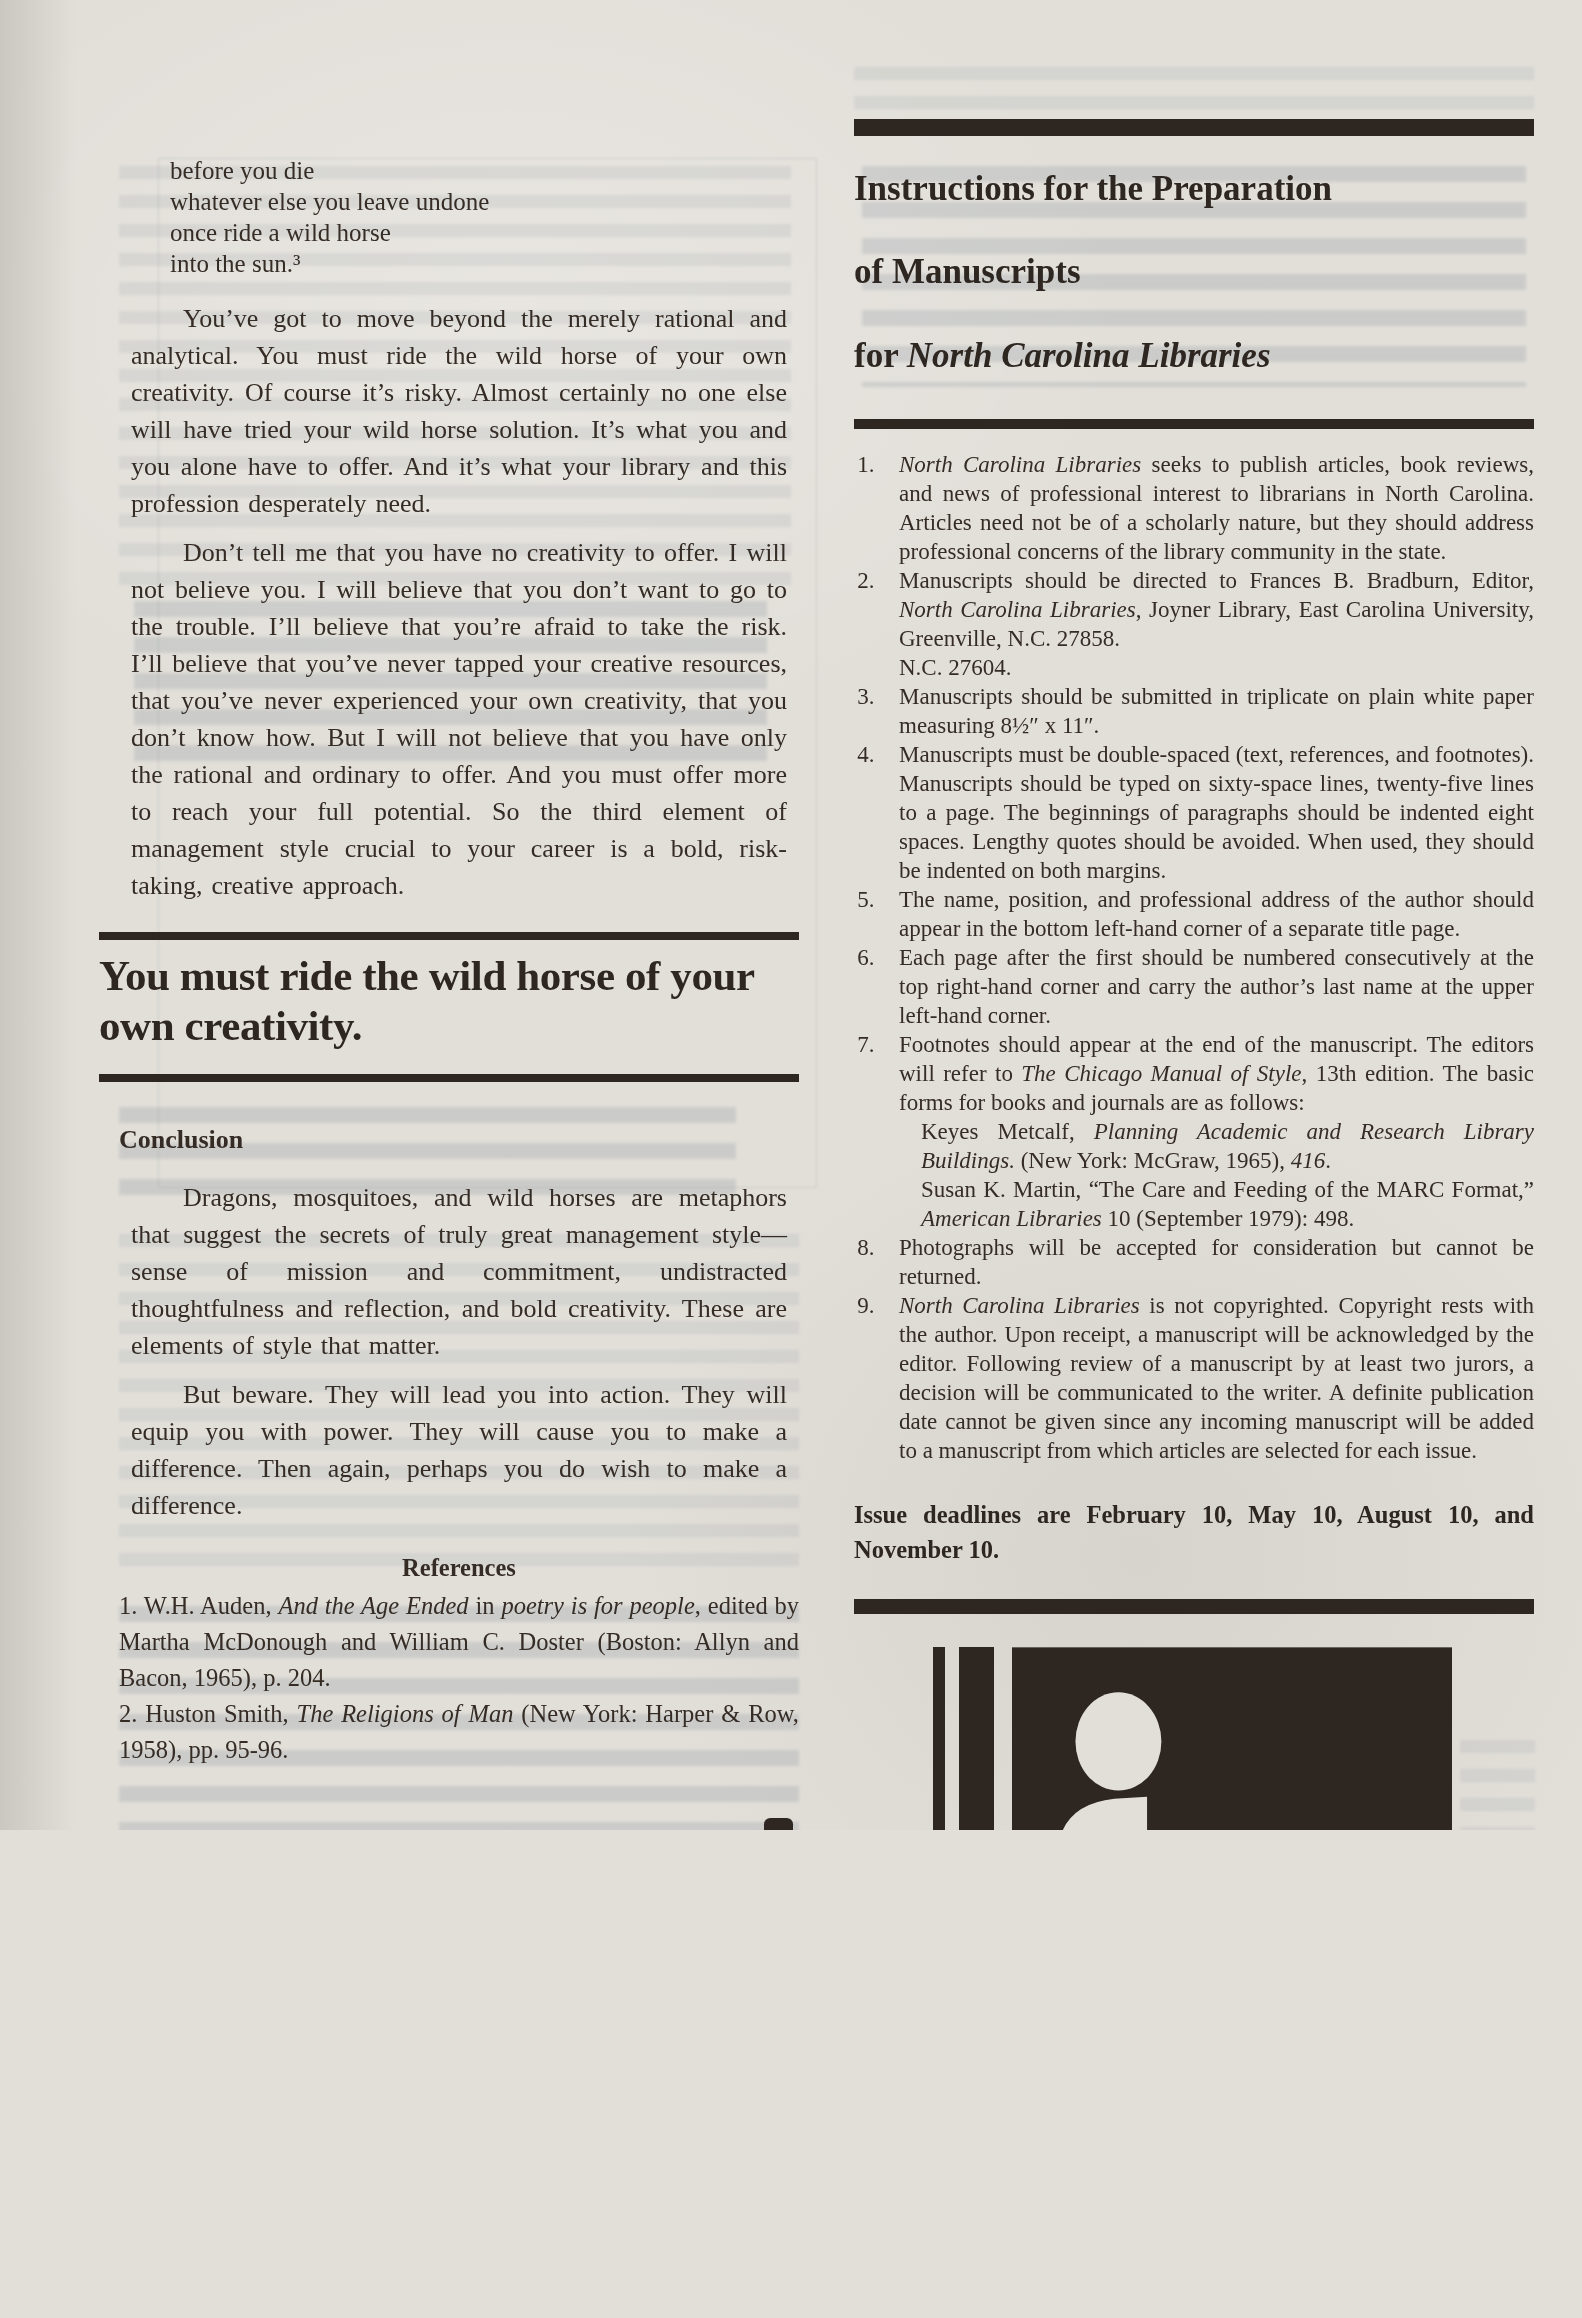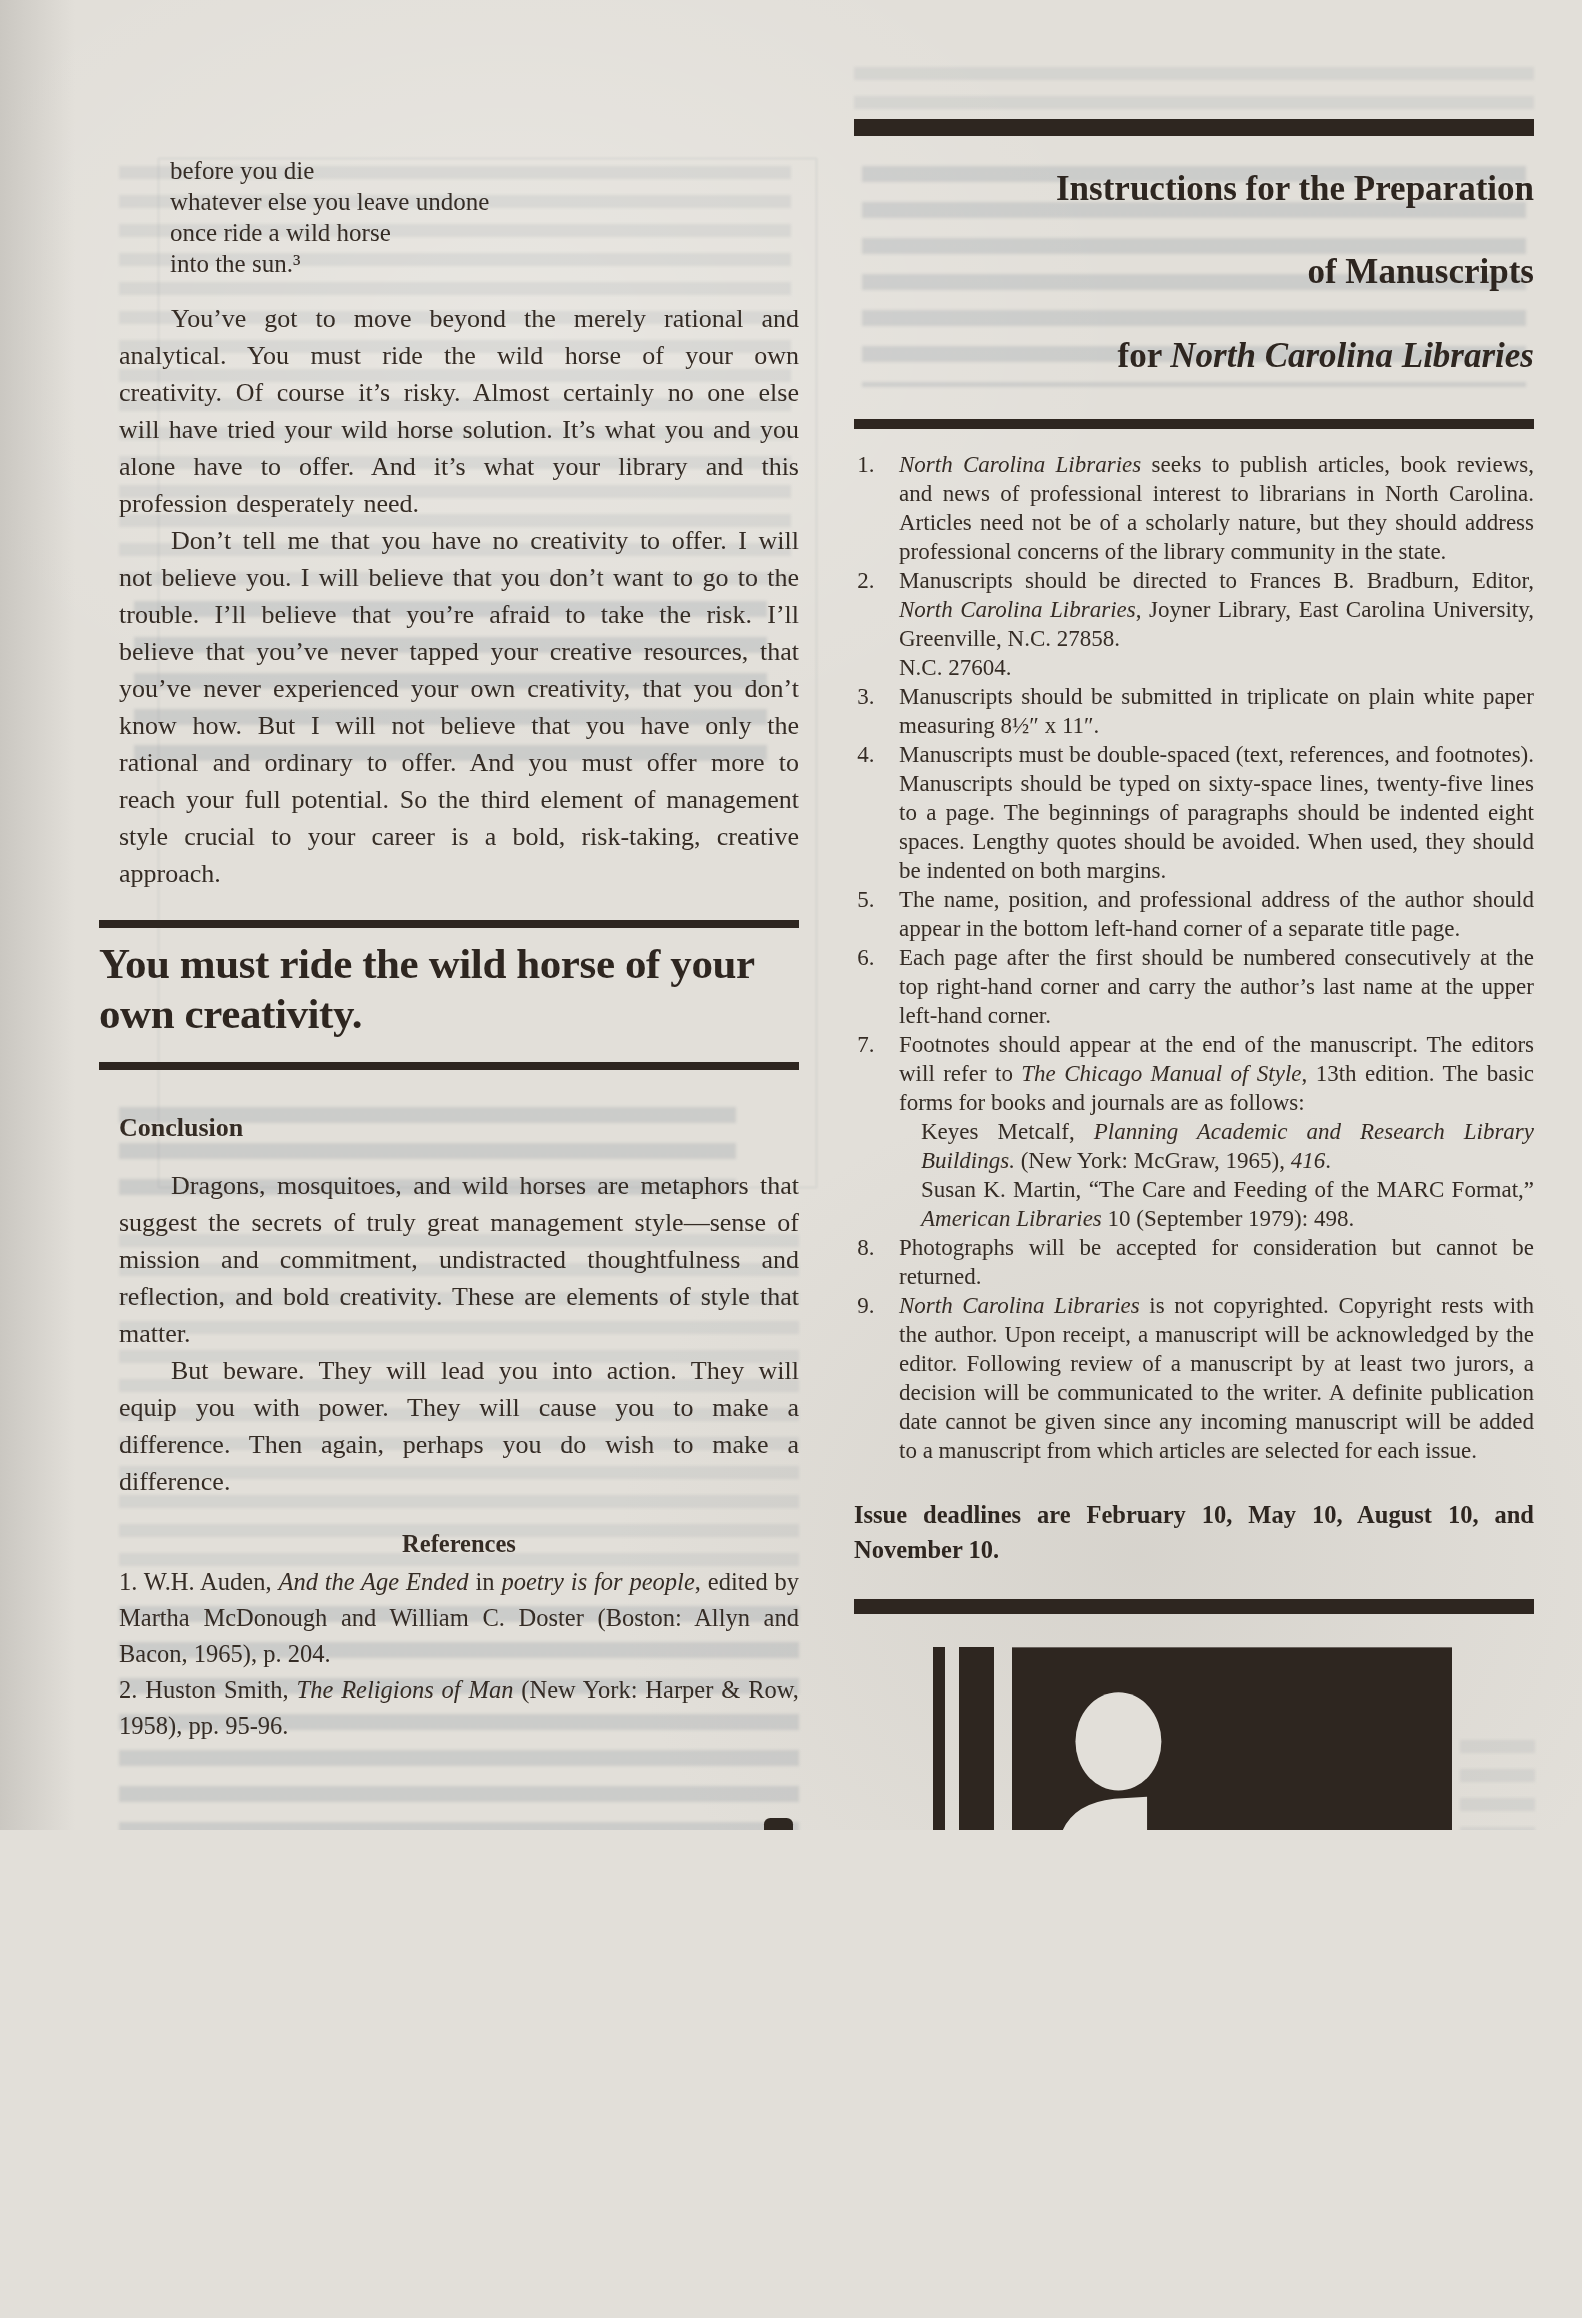--- a/index.html
+++ b/index.html
@@ -20,40 +20,40 @@
   .gutter{position:absolute;left:0;top:0;width:75px;height:100%;
     background:linear-gradient(90deg,#c6c3bd 0%, rgba(198,195,189,0) 100%);opacity:.85;}
   
   .ghost{position:absolute;pointer-events:none;filter:blur(1.4px);
     background:repeating-linear-gradient(180deg, rgba(124,137,148,.13) 0 12.7px, rgba(0,0,0,0) 12.7px 29px);}
   .ghost.strong{background:repeating-linear-gradient(180deg, rgba(116,130,142,.20) 0 16px, rgba(0,0,0,0) 16px 36px);}
   .ghost-box{position:absolute;pointer-events:none;border:1.6px solid rgba(126,138,148,.20);filter:blur(0.8px);}
   
   .col-left{position:absolute;left:119px;top:155px;width:680px;}
   .poem{margin:0 0 20.6px 51px;font-size:25px;line-height:31px;}
-  p.body{margin:0;font-size:26px;line-height:37px;text-align:justify;word-spacing:2.4px;}
+  p.body{margin:12px;font-size:26px;line-height:37px;text-align:justify;word-spacing:2.4px;}
   p.body.ind{text-indent:52px;}
   .pullquote{margin:28.5px 0 43px -20px;border-top:8.7px solid #2e2620;border-bottom:8.7px solid #2e2620;
     padding:11px 0 22px 0;}
   .pullquote h2{margin:0;font-size:43px;line-height:1.17;font-weight:bold;letter-spacing:-0.4px;color:#2e2620;}
   h3.conc{margin:0 0 24px 0;font-size:26px;font-weight:bold;}
   .refs{margin-top:30px;position:relative;}
   .refs h4{margin:0 0 6.3px 0;text-align:center;font-size:24.5px;font-weight:bold;}
   .refs p{margin:0;font-size:24.5px;line-height:36px;text-align:justify;}
   .endmark{position:absolute;left:764px;top:1818px;width:28.5px;height:52px;background:#2e2721;
     border-radius:6.3px;color:#e2dfd9;display:flex;flex-direction:column;align-items:center;justify-content:center;
     font-size:18px;line-height:.92;font-weight:bold;}
   .footer{position:absolute;left:131px;top:2169px;font-size:29px;letter-spacing:0.4px;}
   
   .col-right{position:absolute;left:854px;top:119px;width:680px;}
   .rule{background:#2e2620;}
   .rule-top{height:16.6px;}
   .rule-mid{height:10.3px;}
   .rule-logo{height:15px;margin-top:32px;}
-  .ihdr{text-align:right;padding:35px 0 32px 0;font-weight:bold;color:#2e2620;}
+  .ihdr{text-align:left;padding:35px 0 32px 0;font-weight:bold;color:#2e2620;}
   .ihdr div{font-size:35px;line-height:1.05;margin-bottom:47px;}
   .ihdr div:last-child{margin-bottom:12px;}
   ol.ilist{margin:20.6px 0 0 0;padding:0;list-style:none;counter-reset:it;}
   ol.ilist li{position:relative;padding-left:45px;counter-increment:it;
     font-size:23px;line-height:29px;}
   ol.ilist li::before{content:counter(it) ".";position:absolute;left:3.2px;top:0;}
   ol.ilist .itext{text-align:justify;white-space:pre-line;}
   ol.ilist .cits{margin-left:22px;}
   ol.ilist .cits p{margin:0;text-align:justify;}
   .deadlines{margin:32px 0 0 0;font-size:24.5px;line-height:35px;font-weight:bold;text-align:justify;color:#2e2620;}

